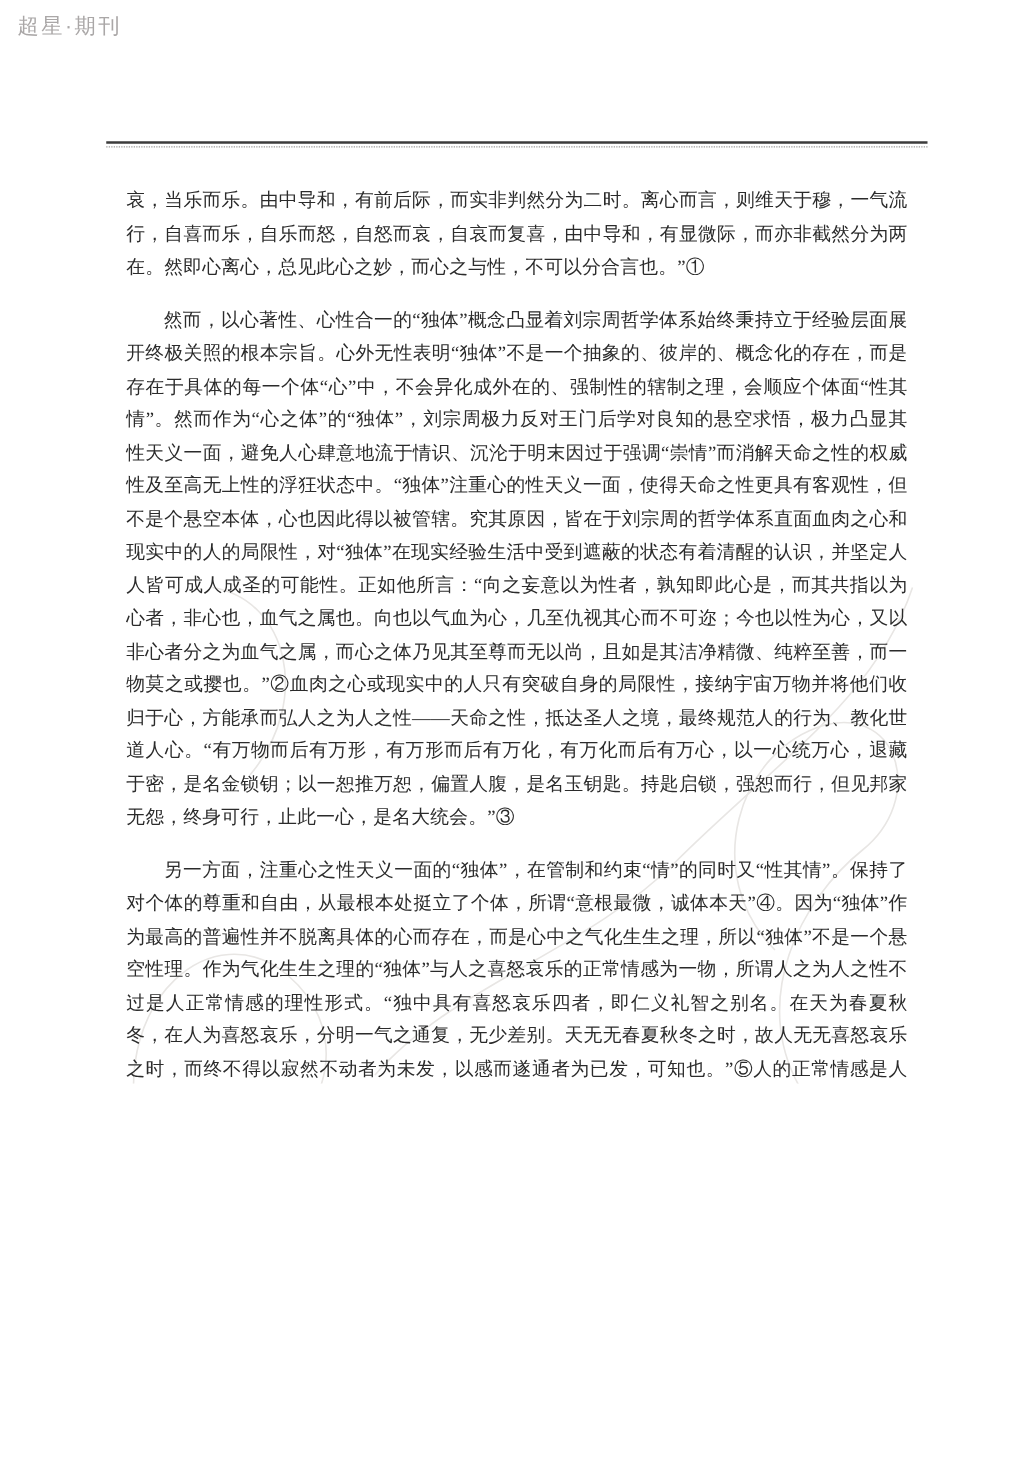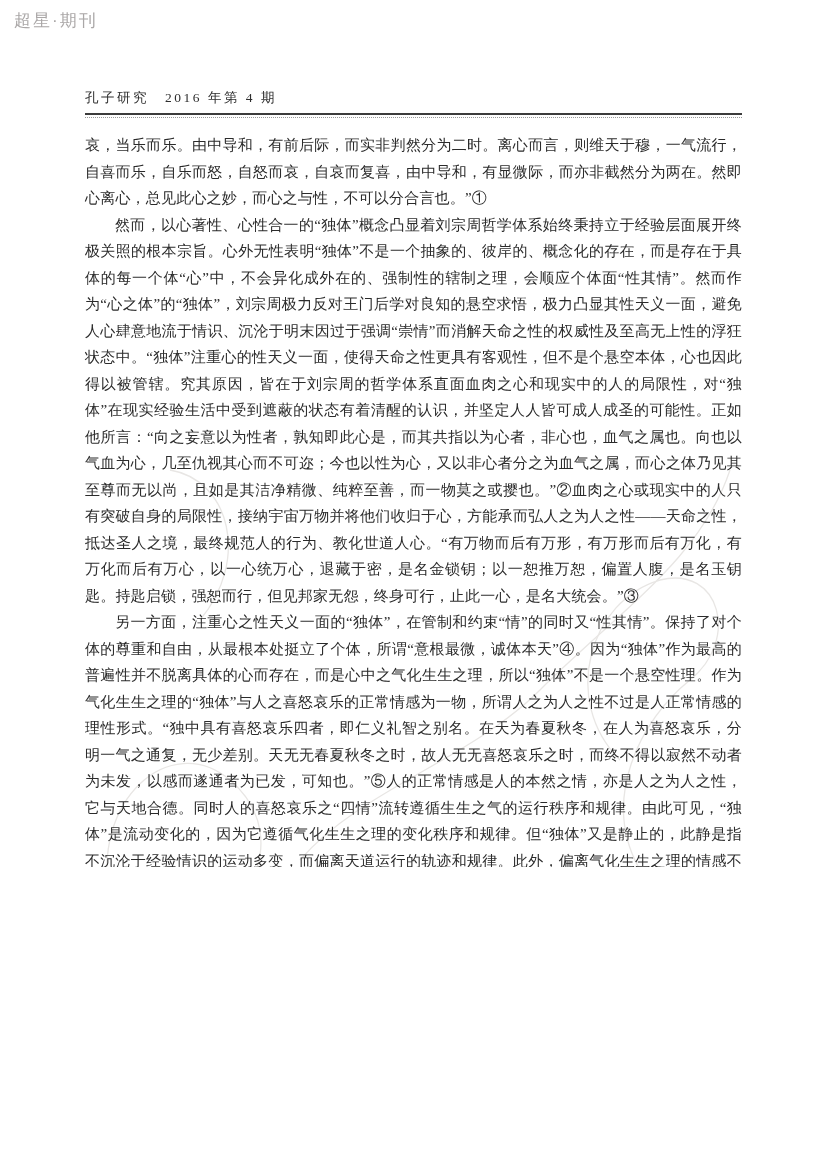--- a/index.html
+++ b/index.html
@@ -27,21 +27,21 @@
   .head-rules { position:absolute; top:113px; left:85px; width:657px; z-index:2; }
   .rule-thick { height:2px; background:#3c3c3c; }
   .rule-thin  { margin-top:2px; border-top:1px dotted #9b9b9b; height:0; }
 
   .content {
     position:absolute; top:132px; left:85px; width:657px; z-index:1;
     font-size:15px; line-height:26.5px;
     text-align:justify; text-justify:inter-ideograph;
     letter-spacing:0.2px;
   }
-  .content p { margin:0; }
+  .content p { margin:16px; }
   .content p.indent { text-indent:2em; }
 
   .section-heading {
     text-align:center;
     font-weight:bold;
     font-style:italic;
     font-size:19px;
     letter-spacing:1.5px;
     margin:21px 0 22px 0;
     color:#222;
@@ -70,21 +70,20 @@
       <path d="M110 900 C 90 800, 170 730, 230 780 C 300 840, 240 940, 160 930 C 120 925, 105 950, 130 1000"></path>
       <path d="M300 860 C 360 790, 470 760, 540 690 C 620 610, 700 560, 730 470"></path>
       <path d="M620 760 C 560 700, 590 600, 660 580 C 720 565, 740 640, 690 680 C 640 720, 600 800, 640 870"></path>
       <path d="M200 620 C 250 560, 230 480, 170 470"></path>
       <path d="M260 980 C 330 950, 420 990, 470 940"></path>
     </g>
   </svg>
 
   <div class="corner-label">超星·期刊</div>
 
-  <div class="running-head">孔子研究　2016 年第 4 期</div>
 
   <div class="head-rules">
     <div class="rule-thick"></div>
     <div class="rule-thin"></div>
   </div>
 
   <div class="content">
     <p>哀，当乐而乐。由中导和，有前后际，而实非判然分为二时。离心而言，则维天于穆，一气流行，自喜而乐，自乐而怒，自怒而哀，自哀而复喜，由中导和，有显微际，而亦非截然分为两在。然即心离心，总见此心之妙，而心之与性，不可以分合言也。”①</p>
     <p class="indent">然而，以心著性、心性合一的“独体”概念凸显着刘宗周哲学体系始终秉持立于经验层面展开终极关照的根本宗旨。心外无性表明“独体”不是一个抽象的、彼岸的、概念化的存在，而是存在于具体的每一个体“心”中，不会异化成外在的、强制性的辖制之理，会顺应个体面“性其情”。然而作为“心之体”的“独体”，刘宗周极力反对王门后学对良知的悬空求悟，极力凸显其性天义一面，避免人心肆意地流于情识、沉沦于明末因过于强调“崇情”而消解天命之性的权威性及至高无上性的浮狂状态中。“独体”注重心的性天义一面，使得天命之性更具有客观性，但不是个悬空本体，心也因此得以被管辖。究其原因，皆在于刘宗周的哲学体系直面血肉之心和现实中的人的局限性，对“独体”在现实经验生活中受到遮蔽的状态有着清醒的认识，并坚定人人皆可成人成圣的可能性。正如他所言：“向之妄意以为性者，孰知即此心是，而其共指以为心者，非心也，血气之属也。向也以气血为心，几至仇视其心而不可迩；今也以性为心，又以非心者分之为血气之属，而心之体乃见其至尊而无以尚，且如是其洁净精微、纯粹至善，而一物莫之或撄也。”②血肉之心或现实中的人只有突破自身的局限性，接纳宇宙万物并将他们收归于心，方能承而弘人之为人之性——天命之性，抵达圣人之境，最终规范人的行为、教化世道人心。“有万物而后有万形，有万形而后有万化，有万化而后有万心，以一心统万心，退藏于密，是名金锁钥；以一恕推万恕，偏置人腹，是名玉钥匙。持匙启锁，强恕而行，但见邦家无怨，终身可行，止此一心，是名大统会。”③</p>
     <p class="indent">另一方面，注重心之性天义一面的“独体”，在管制和约束“情”的同时又“性其情”。保持了对个体的尊重和自由，从最根本处挺立了个体，所谓“意根最微，诚体本天”④。因为“独体”作为最高的普遍性并不脱离具体的心而存在，而是心中之气化生生之理，所以“独体”不是一个悬空性理。作为气化生生之理的“独体”与人之喜怒哀乐的正常情感为一物，所谓人之为人之性不过是人正常情感的理性形式。“独中具有喜怒哀乐四者，即仁义礼智之别名。在天为春夏秋冬，在人为喜怒哀乐，分明一气之通复，无少差别。天无无春夏秋冬之时，故人无无喜怒哀乐之时，而终不得以寂然不动者为未发，以感而遂通者为已发，可知也。”⑤人的正常情感是人的本然之情，亦是人之为人之性，它与天地合德。同时人的喜怒哀乐之“四情”流转遵循生生之气的运行秩序和规律。由此可见，“独体”是流动变化的，因为它遵循气化生生之理的变化秩序和规律。但“独体”又是静止的，此静是指不沉沦于经验情识的运动多变，而偏离天道运行的轨迹和规律。此外，偏离气化生生之理的情感不是人之本然之情。然而“独体”作为“意根最微”，寓于心又具有客观超越性，何以能时刻审查心之活动，使心接受其审判和监管，而不是康德所谓的自在的“物自体”?</p>

